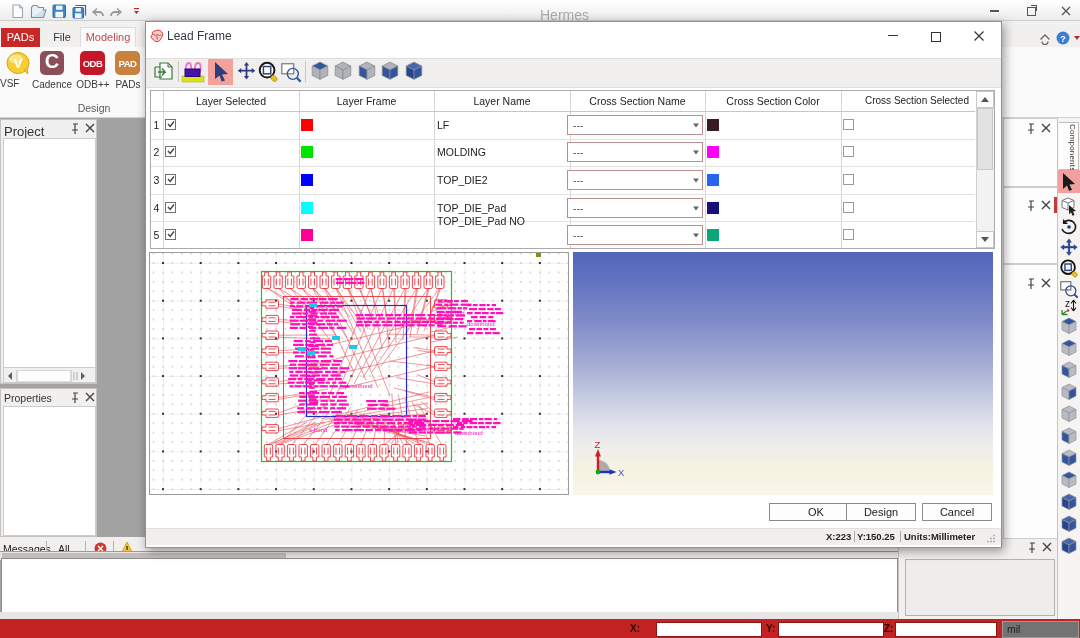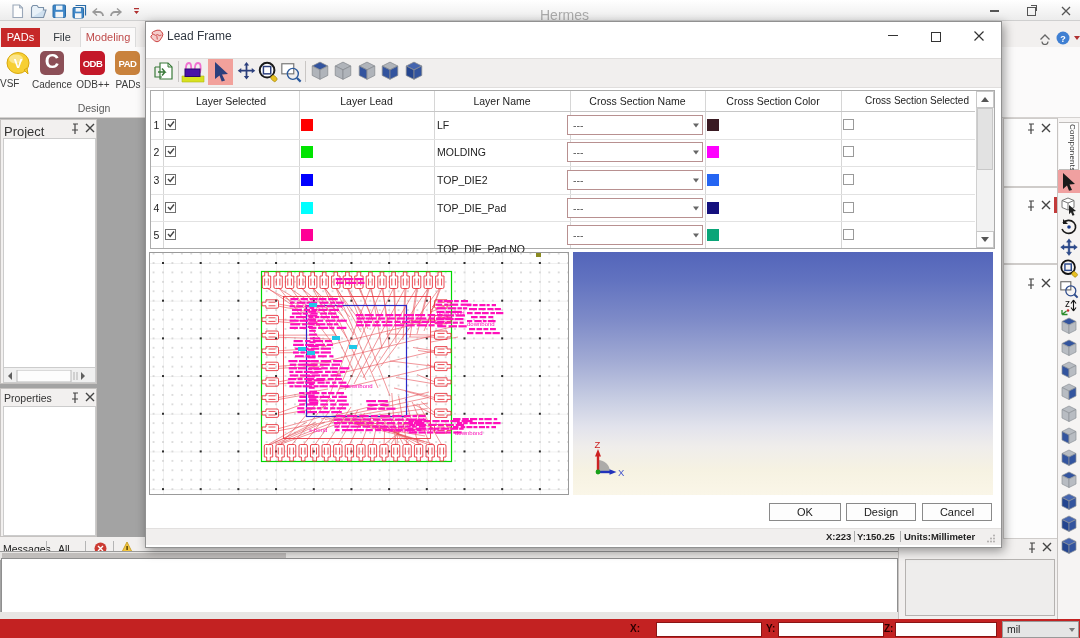--- a/index.html
+++ b/index.html
@@ -147,21 +147,21 @@
   <div style="position:absolute;left:6px;top:22px;width:148px;height:55px;background:#eeedec;border:1px solid #b5b2b0;"></div>
 </div>
 
 <div class="abs" style="left:0;top:619px;width:1080px;height:19px;background:#c32222;"></div>
 <div class="abs tx" style="left:630px;top:623px;font-size:10px;font-weight:bold;color:#2b0000;">X:</div>
 <div class="abs" style="left:656px;top:621.5px;width:104px;height:13px;background:#fff;border:1px solid #8a1515;"></div>
 <div class="abs tx" style="left:766px;top:623px;font-size:10px;font-weight:bold;color:#2b0000;">Y:</div>
 <div class="abs" style="left:778px;top:621.5px;width:104px;height:13px;background:#fff;border:1px solid #8a1515;"></div>
 <div class="abs tx" style="left:884px;top:623px;font-size:10px;font-weight:bold;color:#2b0000;">Z:</div>
 <div class="abs" style="left:895px;top:621.5px;width:100px;height:13px;background:#fff;border:1px solid #8a1515;"></div>
-<div class="abs" style="left:1002px;top:620.5px;width:75px;height:15px;background:#e5e5e5;border:1px solid #999;">
+<div class="abs" style="left:1002px;top:620.5px;width:75px;height:15px;background:#737373;border:1px solid #999;">
   <span style="position:absolute;left:4px;top:1.5px;font-size:10.5px;color:#222;">mil</span>
   <svg style="position:absolute;right:2px;top:5px;" width="8" height="6">
       <path d="M1,1 h6 l-3,4 z" fill="#777"></path>
     </svg>
 </div>
 
 <div class="abs" style="left:1002px;top:118px;width:55px;height:419px;background:#f2f0ef;"></div>
 <div class="abs" style="left:1003px;top:118px;width:53px;height:67px;background:#fdfdfd;border:1px solid #cfccca;"></div>
 <div class="abs" style="left:1003px;top:187px;width:53px;height:75px;background:#fdfdfd;border:1px solid #cfccca;"></div>
 <div class="abs" style="left:1003px;top:264px;width:53px;height:273px;background:#fdfdfd;border:1px solid #cfccca;"></div>
@@ -337,21 +337,21 @@
     <polygon points="16,4.5 9,8 9,16.5 16,13" fill="#33549e" stroke="#888c92" stroke-width="0.7"></polygon>
   </svg>
 <svg class="abs" style="left:404px;top:61px;" width="20" height="20" viewBox="0 0 18 18">
     <polygon points="9,1 16,4.5 9,8 2,4.5" fill="#4565af" stroke="#888c92" stroke-width="0.7"></polygon>
     <polygon points="2,4.5 9,8 9,16.5 2,13" fill="#24458f" stroke="#888c92" stroke-width="0.7"></polygon>
     <polygon points="16,4.5 9,8 9,16.5 16,13" fill="#33549e" stroke="#888c92" stroke-width="0.7"></polygon>
   </svg>
 
 <div class="abs" style="left:150px;top:90px;width:845px;height:159px;background:#fff;border:1px solid #ababab;box-sizing:border-box;"></div>
 <div class="abs tx" style="left:163px;top:95px;width:136px;text-align:center;font-size:10.5px;color:#222;">Layer Selected</div>
-<div class="abs tx" style="left:299px;top:95px;width:135px;text-align:center;font-size:10.5px;color:#222;">Layer Lead</div>
+<div class="abs tx" style="left:299px;top:95px;width:135px;text-align:center;font-size:10.5px;color:#222;">Layer Frame</div>
 <div class="abs tx" style="left:434px;top:95px;width:136px;text-align:center;font-size:10.5px;color:#222;">Layer Name</div>
 <div class="abs tx" style="left:570px;top:95px;width:135px;text-align:center;font-size:10.5px;color:#222;">Cross Section Name</div>
 <div class="abs tx" style="left:705px;top:95px;width:136px;text-align:center;font-size:10.5px;color:#222;">Cross Section Color</div>
 <div class="abs tx" style="left:841px;top:95px;width:135px;text-align:left;font-size:10px;color:#222;padding-left:24px;">Cross Section Selected</div>
 <div class="abs" style="left:163px;top:91px;width:1px;height:157px;background:#d6d6d6;"></div>
 <div class="abs" style="left:299px;top:91px;width:1px;height:157px;background:#d6d6d6;"></div>
 <div class="abs" style="left:434px;top:91px;width:1px;height:157px;background:#d6d6d6;"></div>
 <div class="abs" style="left:570px;top:91px;width:1px;height:157px;background:#d6d6d6;"></div>
 <div class="abs" style="left:705px;top:91px;width:1px;height:157px;background:#d6d6d6;"></div>
 <div class="abs" style="left:841px;top:91px;width:1px;height:157px;background:#d6d6d6;"></div>
@@ -415,21 +415,21 @@
   </svg>
 <div class="abs" style="left:707px;top:202px;width:12px;height:12px;background:#14107d;"></div>
 <div class="abs" style="left:843px;top:202px;width:11px;height:11px;background:#fff;border:1px solid #9a9a9a;box-sizing:border-box;"></div>
 <div class="abs" style="left:151px;top:221px;width:824px;height:1px;background:#e2e2e2;"></div>
 <div class="abs tx" style="left:150px;top:229px;width:13px;text-align:center;font-size:10.5px;color:#222;">5</div>
 <div class="abs" style="left:165px;top:229px;width:11px;height:11px;background:#fff;border:1px solid #707070;box-sizing:border-box;"></div>
 <svg class="abs" style="left:166px;top:229px;" width="10" height="10">
     <path d="M2,5 l2.2,2.5 L8,2.5" fill="none" stroke="#444" stroke-width="1.4"></path>
   </svg>
 <div class="abs" style="left:301px;top:229px;width:12px;height:12px;background:#ff0096;"></div>
-<div class="abs tx" style="left:437px;top:243px;font-size:10.5px;color:#222;text-align:center;">TOP_DIE_Pad NO</div>
+<div class="abs tx" style="left:437px;top:215px;font-size:10.5px;color:#222;text-align:center;">TOP_DIE_Pad NO</div>
 <div class="abs" style="left:567px;top:225px;width:136px;height:20px;background:#fff;border:1px solid #b89090;box-sizing:border-box;"></div>
 <div class="abs tx" style="left:573px;top:229px;font-size:10.5px;color:#555;">---</div>
 <svg class="abs" style="left:692px;top:233px;" width="8" height="5">
     <path d="M1,0.5 h6 l-3,4 z" fill="#666"></path>
   </svg>
 <div class="abs" style="left:707px;top:229px;width:12px;height:12px;background:#0aa578;"></div>
 <div class="abs" style="left:843px;top:229px;width:11px;height:11px;background:#fff;border:1px solid #9a9a9a;box-sizing:border-box;"></div>
 <div class="abs" style="left:976px;top:91px;width:18px;height:157px;background:#f2f2f2;border-left:1px solid #d0d0d0;box-sizing:border-box;"></div>
 <div class="abs" style="left:976px;top:91px;width:18px;height:17px;background:#fdfdfd;border:1px solid #c8c8c8;box-sizing:border-box;"></div>
 <svg class="abs" style="left:980px;top:96px;" width="10" height="7">
@@ -1052,21 +1052,21 @@
   <path d="M10,32 L10,20 A12,12 0 0 1 22,32 Z" fill="#9a9a9a" opacity="0.8"></path>
   <line x1="10" y1="32" x2="10" y2="15" stroke="#cc2222" stroke-width="2.4"></line>
   <path d="M10,9 L7,16.5 H13 Z" fill="#cc2222"></path>
   <line x1="10" y1="32" x2="23" y2="32" stroke="#2233bb" stroke-width="2.4"></line>
   <path d="M28.5,32 L21.5,29.3 V34.7 Z" fill="#2233bb"></path>
   <circle cx="10" cy="32" r="2.4" fill="#18a018"></circle>
   <text x="6.5" y="8" font-size="9.5" fill="#cc2222" font-family="Liberation Sans">Z</text>
   <text x="30" y="35.5" font-size="9.5" fill="#4455cc" font-family="Liberation Sans">X</text>
 </svg>
 
-<div class="abs" style="left:769px;top:503px;width:72px;height:18px;background:#fdfdfd;border:1px solid #8a8a8a;box-sizing:border-box;font-size:11px;color:#222;text-align:center;line-height:16px;">OK</div>
+<div class="abs" style="left:769px;top:503px;width:94px;height:18px;background:#fdfdfd;border:1px solid #8a8a8a;box-sizing:border-box;font-size:11px;color:#222;text-align:center;line-height:16px;">OK</div>
 <div class="abs" style="left:846px;top:503px;width:70px;height:18px;background:#fdfdfd;border:1px solid #8a8a8a;box-sizing:border-box;font-size:11px;color:#222;text-align:center;line-height:16px;">Design</div>
 <div class="abs" style="left:922px;top:503px;width:70px;height:18px;background:#fdfdfd;border:1px solid #8a8a8a;box-sizing:border-box;font-size:11px;color:#222;text-align:center;line-height:16px;">Cancel</div>
 
 <div class="abs" style="left:146px;top:528px;width:855px;height:16px;background:#f1efee;border-top:1px solid #e2e0df;"></div>
 <div class="abs tx" style="left:826px;top:531px;font-size:9.5px;font-weight:bold;color:#222;">X:223</div>
 <div class="abs" style="left:854px;top:531px;width:1px;height:11px;background:#aaa;"></div>
 <div class="abs tx" style="left:857px;top:531px;font-size:9.5px;font-weight:bold;color:#222;">Y:150.25</div>
 <div class="abs" style="left:900px;top:531px;width:1px;height:11px;background:#aaa;"></div>
 <div class="abs tx" style="left:904px;top:531px;font-size:9.5px;font-weight:bold;color:#222;">Units:Millimeter</div>
 <svg class="abs" style="left:986px;top:534px;" width="10" height="9">

